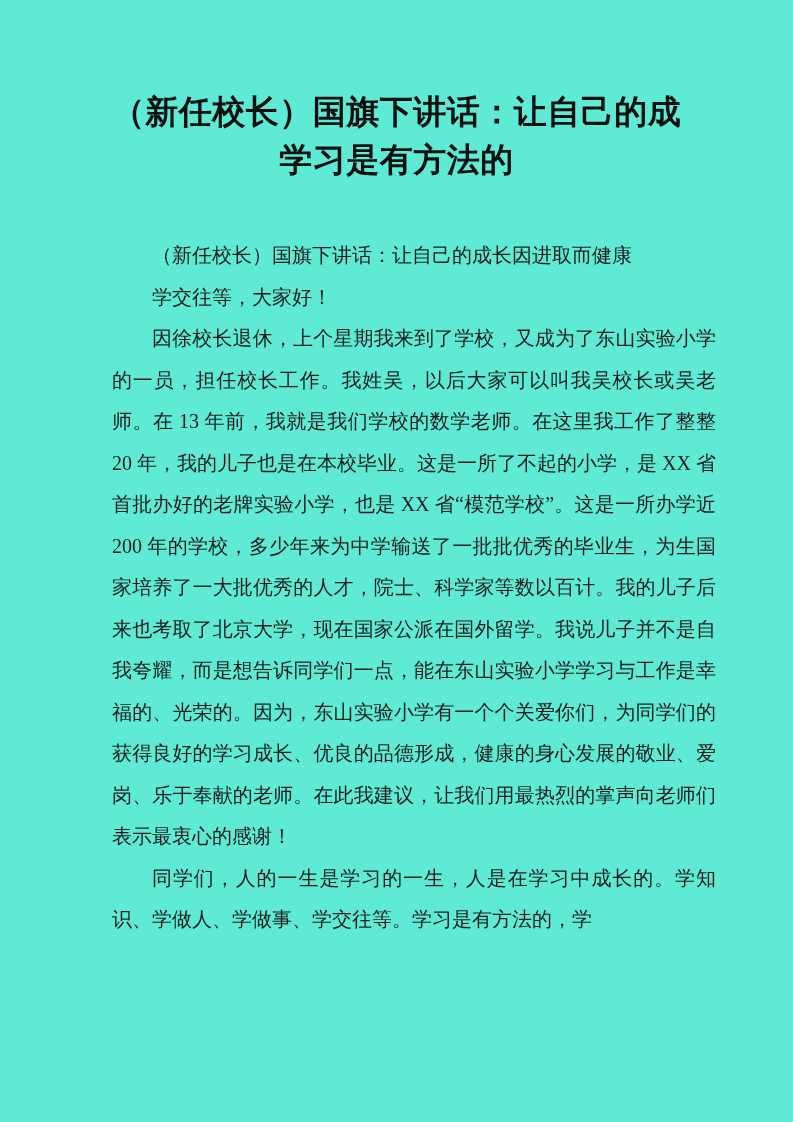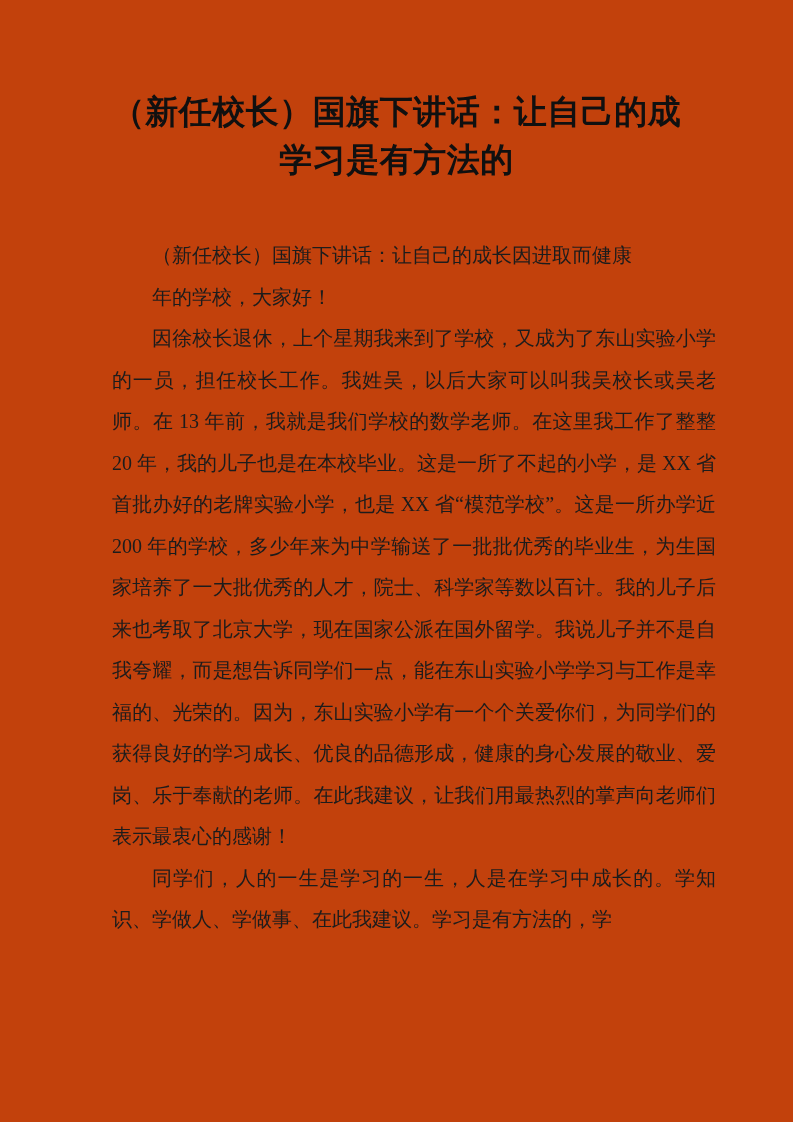--- a/index.html
+++ b/index.html
@@ -4,21 +4,21 @@
 <style>
   html, body {
     margin: 0;
     padding: 0;
     background: #ffffff;
   }
   .page {
     position: relative;
     width: 793px;
     height: 1122px;
-    background: #c2410c;
+    background: #5eead4;
     overflow: hidden;
     font-family: "Liberation Serif", "DejaVu Serif", serif;
   }
   .doc-title {
     margin: 0;
     padding-top: 88px;
     text-align: center;
     font-size: 33px;
     line-height: 48px;
     font-weight: bold;
@@ -48,18 +48,18 @@
 
 <div class="page">
 
   <h1 class="doc-title">
     <span class="title-line">（新任校长）国旗下讲话：让自己的成</span>
     <span class="title-line">学习是有方法的</span>
   </h1>
 
   <div class="doc-body">
     <p>（新任校长）国旗下讲话：让自己的成长因进取而健康</p>
-    <p>年的学校，大家好！</p>
+    <p>学交往等，大家好！</p>
     <p>因徐校长退休，上个星期我来到了学校，又成为了东山实验小学的一员，担任校长工作。我姓吴，以后大家可以叫我吴校长或吴老师。在 13 年前，我就是我们学校的数学老师。在这里我工作了整整 20 年，我的儿子也是在本校毕业。这是一所了不起的小学，是 XX 省首批办好的老牌实验小学，也是 XX 省“模范学校”。这是一所办学近 200 年的学校，多少年来为中学输送了一批批优秀的毕业生，为生国家培养了一大批优秀的人才，院士、科学家等数以百计。我的儿子后来也考取了北京大学，现在国家公派在国外留学。我说儿子并不是自我夸耀，而是想告诉同学们一点，能在东山实验小学学习与工作是幸福的、光荣的。因为，东山实验小学有一个个关爱你们，为同学们的获得良好的学习成长、优良的品德形成，健康的身心发展的敬业、爱岗、乐于奉献的老师。在此我建议，让我们用最热烈的掌声向老师们表示最衷心的感谢！</p>
-    <p>同学们，人的一生是学习的一生，人是在学习中成长的。学知识、学做人、学做事、在此我建议。学习是有方法的，学</p>
+    <p>同学们，人的一生是学习的一生，人是在学习中成长的。学知识、学做人、学做事、学交往等。学习是有方法的，学</p>
   </div>
 
 </div>
 
 </body></html>

